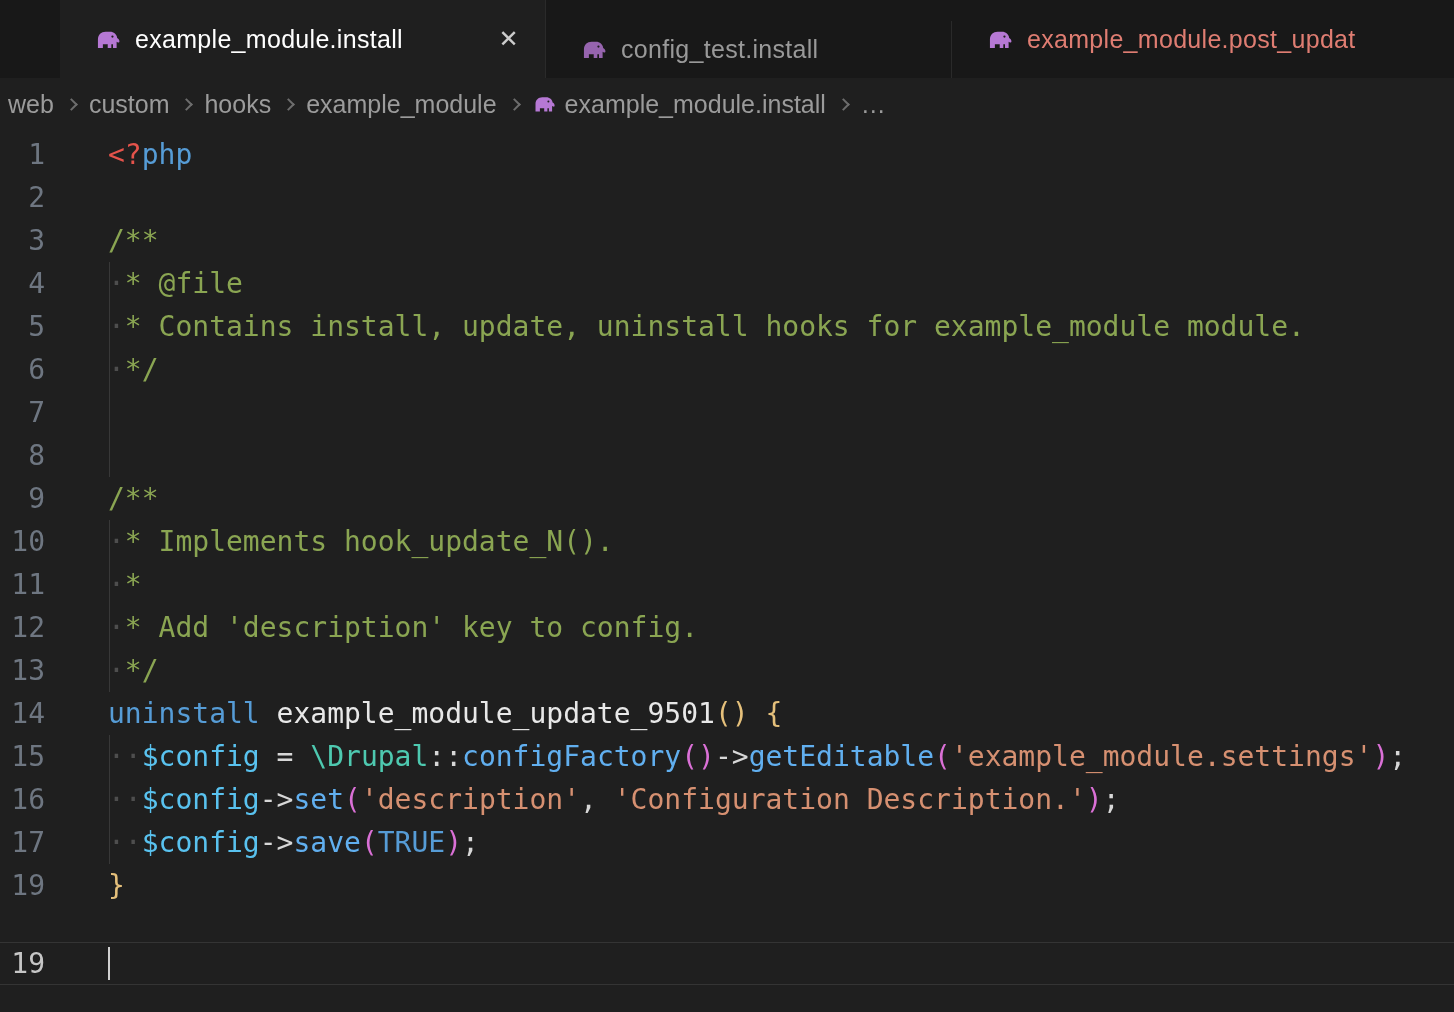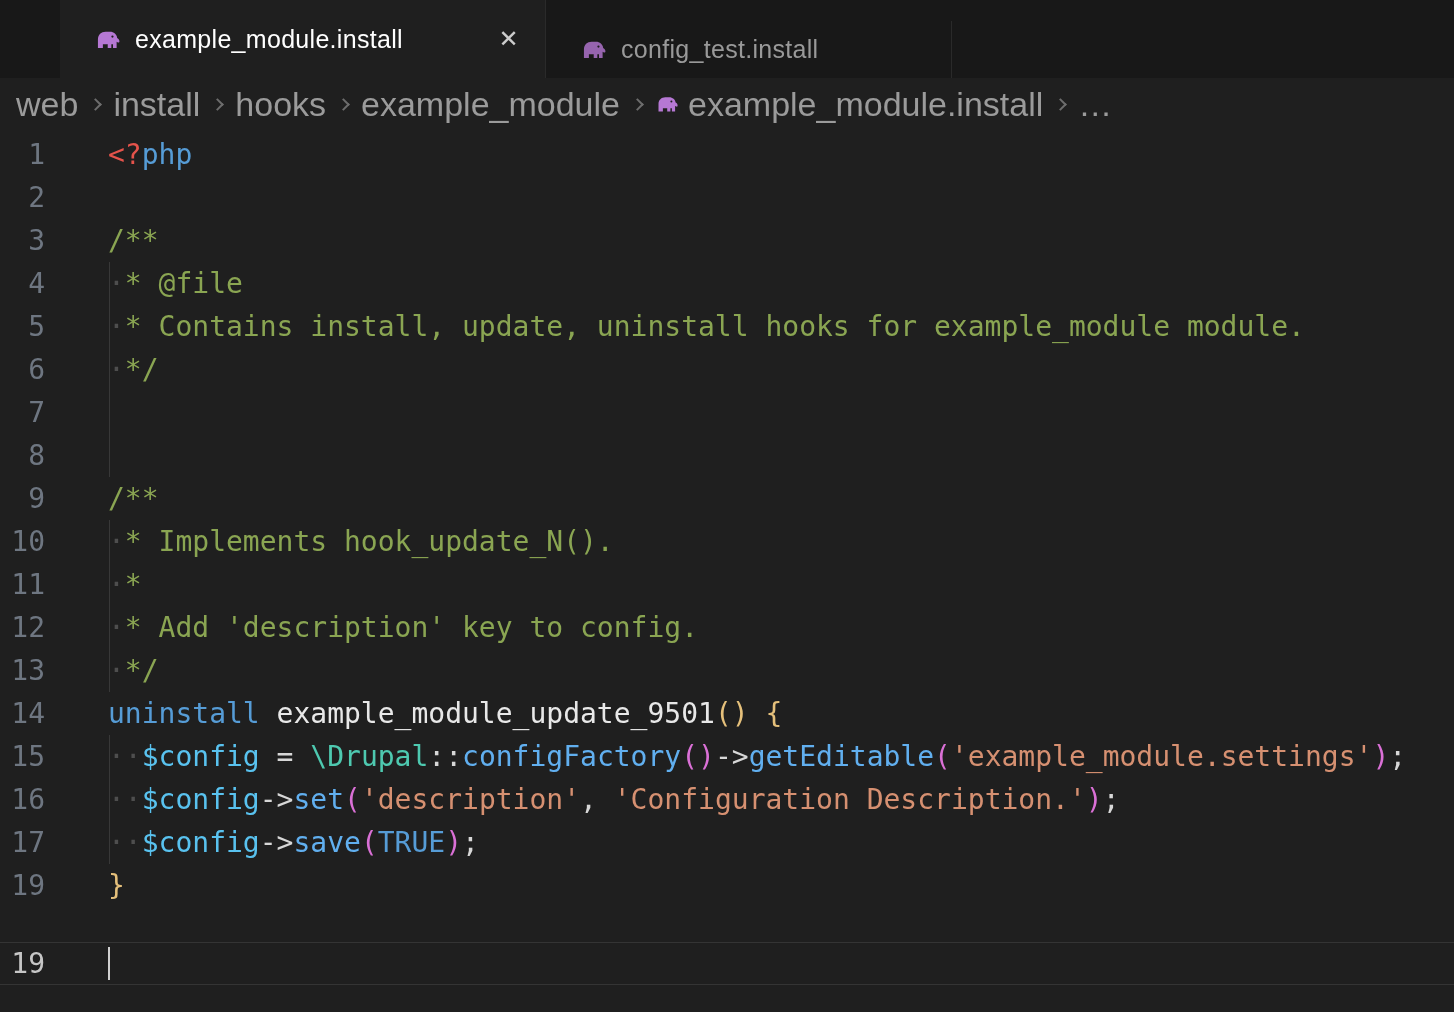--- a/index.html
+++ b/index.html
@@ -47,22 +47,22 @@
     cursor:pointer;
   }
 
   
   .breadcrumb{
     display:flex;
     align-items:center;
     height:52px;
     background:var(--editor-bg);
     color:var(--breadcrumb-fg);
-    font-size:34px;
-    padding-left:16px;
+    font-size:25px;
+    padding-left:8px;
     white-space:nowrap;
     overflow:hidden;
   }
   .crumb{display:inline-flex;align-items:center;cursor:pointer;}
   .crumb-icon{display:inline-flex;align-items:center;color:var(--php-icon);margin-right:9px;}
   .crumb-icon svg{width:24px;height:24px;}
   .crumb-chevron{
     width:9px;height:9px;
     border-top:2px solid var(--breadcrumb-chevron);
     border-right:2px solid var(--breadcrumb-chevron);
@@ -151,30 +151,39 @@
       </div>
       <div class="tab inactive">
         <span class="tab-icon">
           <svg viewBox="0 0 24 24" width="27" height="27" fill="currentColor">
             <path d="M3.5 19.5V11.8C3.5 8 6.4 5.2 10.3 5.2h3.9c3.4 0 6.1 2.4 6.4 5.4 1.3.6 2.1 1.8 2 3.2 0 .7-.7 1.1-1.3.8l-1.2-.6v5.5h-3.2v-3.3h-1.5v3.3h-3.2v-3.2H7.9v3.2z"></path>
             <circle cx="16.4" cy="9.4" r="1" fill="#1f1f1f"></circle>
           </svg>
         </span>
         <span class="tab-label">config_test.install</span>
       </div>
+      <div class="tab modified">
+        <span class="tab-icon">
+          <svg viewBox="0 0 24 24" width="27" height="27" fill="currentColor">
+            <path d="M3.5 19.5V11.8C3.5 8 6.4 5.2 10.3 5.2h3.9c3.4 0 6.1 2.4 6.4 5.4 1.3.6 2.1 1.8 2 3.2 0 .7-.7 1.1-1.3.8l-1.2-.6v5.5h-3.2v-3.3h-1.5v3.3h-3.2v-3.2H7.9v3.2z"></path>
+            <circle cx="16.4" cy="9.4" r="1" fill="#1f1f1f"></circle>
+          </svg>
+        </span>
+        <span class="tab-label">example_module.post_updat</span>
+      </div>
     </div>
 </div>
 
 <div class="breadcrumb">
     <span class="crumb">
       <span class="crumb-label">web</span>
     </span>
     <span class="crumb-chevron"></span>
     <span class="crumb">
-      <span class="crumb-label">install</span>
+      <span class="crumb-label">custom</span>
     </span>
     <span class="crumb-chevron"></span>
     <span class="crumb">
       <span class="crumb-label">hooks</span>
     </span>
     <span class="crumb-chevron"></span>
     <span class="crumb">
       <span class="crumb-label">example_module</span>
     </span>
     <span class="crumb-chevron"></span>

